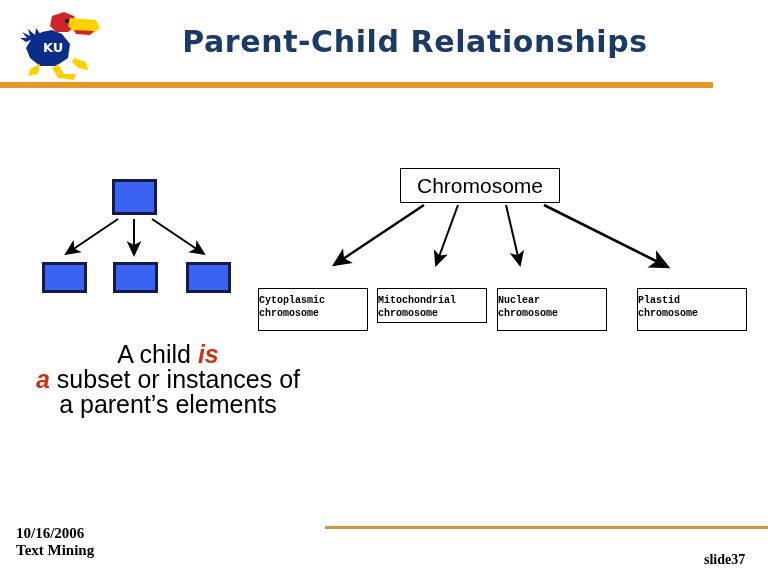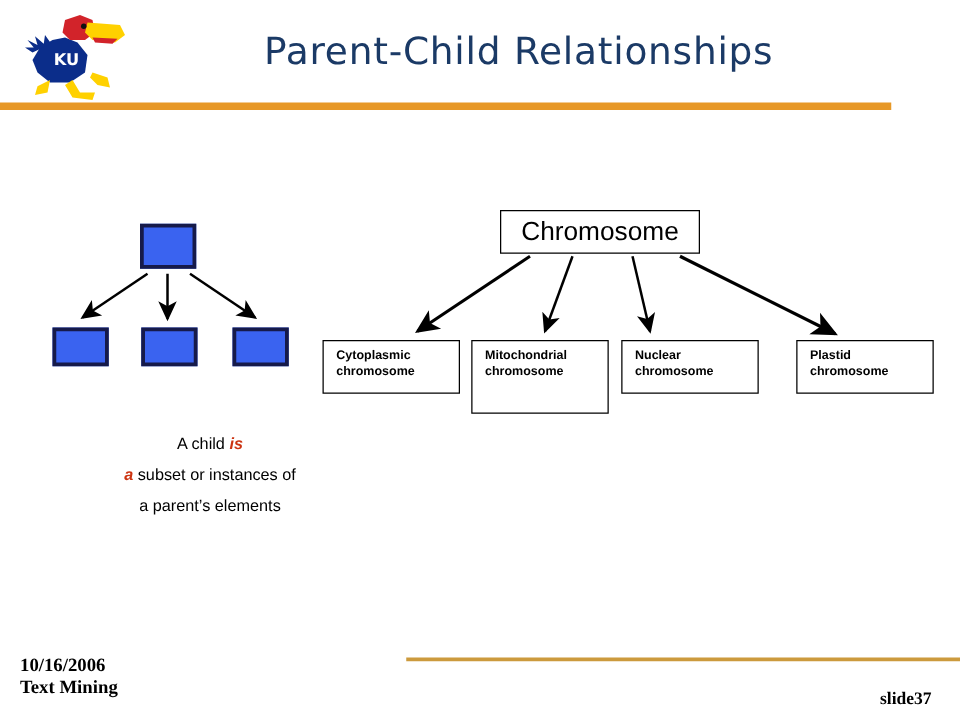--- a/index.html
+++ b/index.html
@@ -26,21 +26,21 @@
     left: 18px; top: 8px;
     width: 86px; height: 72px;
   }
   #slide-title {
     position: absolute;
     left: 120px; top: 24px;
     width: 590px;
     text-align: center;
     color: #1b3a66;
     font-family: "DejaVu Sans", sans-serif;
-    font-weight: normal;
+    font-weight: bold;
     font-size: 30px;
     letter-spacing: 0.6px;
     white-space: nowrap;
   }
   #header-rule {
     position: absolute;
     left: 0; top: 82px;
     width: 713px; height: 6px;
     background: #e79827;
   }
@@ -52,26 +52,27 @@
     border: 3px solid #161a4a;
     box-sizing: border-box;
   }
 
   
   .label-box {
     position: absolute;
     background: #ffffff;
     border: 1px solid #000000;
     box-sizing: border-box;
-    font-family: Liberation Sans, sans-serif;
+    font-family: Liberation Mono, monospace;
     font-weight: bold;
     font-size: 10px;
     line-height: 13px;
     color: #000000;
-    padding: 5px 10px;
+    padding: 5px 0;
+    margin-top: 16px;
   }
   #chromosome-box {
     position: absolute;
     left: 400px; top: 168px;
     width: 160px; height: 35px;
     background: #ffffff;
     border: 1px solid #000000;
     box-sizing: border-box;
     font-family: "Liberation Sans", sans-serif;
     font-size: 21px;
@@ -88,21 +89,21 @@
     pointer-events: none;
   }
 
   
   #caption {
     position: absolute;
     left: 18px; top: 342px;
     width: 300px;
     text-align: center;
     font-family: "Liberation Sans", sans-serif;
-    font-size: 13px;
+    font-size: 25px;
     line-height: 25px;
     color: #000000;
   }
   #caption .accent {
     color: #cc3311;
     font-weight: bold;
     font-style: italic;
   }
 
   
@@ -202,21 +203,21 @@
 
 <div>
 
   <div id="chromosome-box">Chromosome</div>
 
   <div class="label-box" style="left:258px; top:272px; width:110px; height:43px;">
     <div>Cytoplasmic</div>
     <div>chromosome</div>
   </div>
 
-  <div class="label-box" style="left:377px; top:272px; width:110px; height:59px;">
+  <div class="label-box" style="left:377px; top:272px; width:110px; height:35px;">
     <div>Mitochondrial</div>
     <div>chromosome</div>
   </div>
 
   <div class="label-box" style="left:497px; top:272px; width:110px; height:43px;">
     <div>Nuclear</div>
     <div>chromosome</div>
   </div>
 
   <div class="label-box" style="left:637px; top:272px; width:110px; height:43px;">

